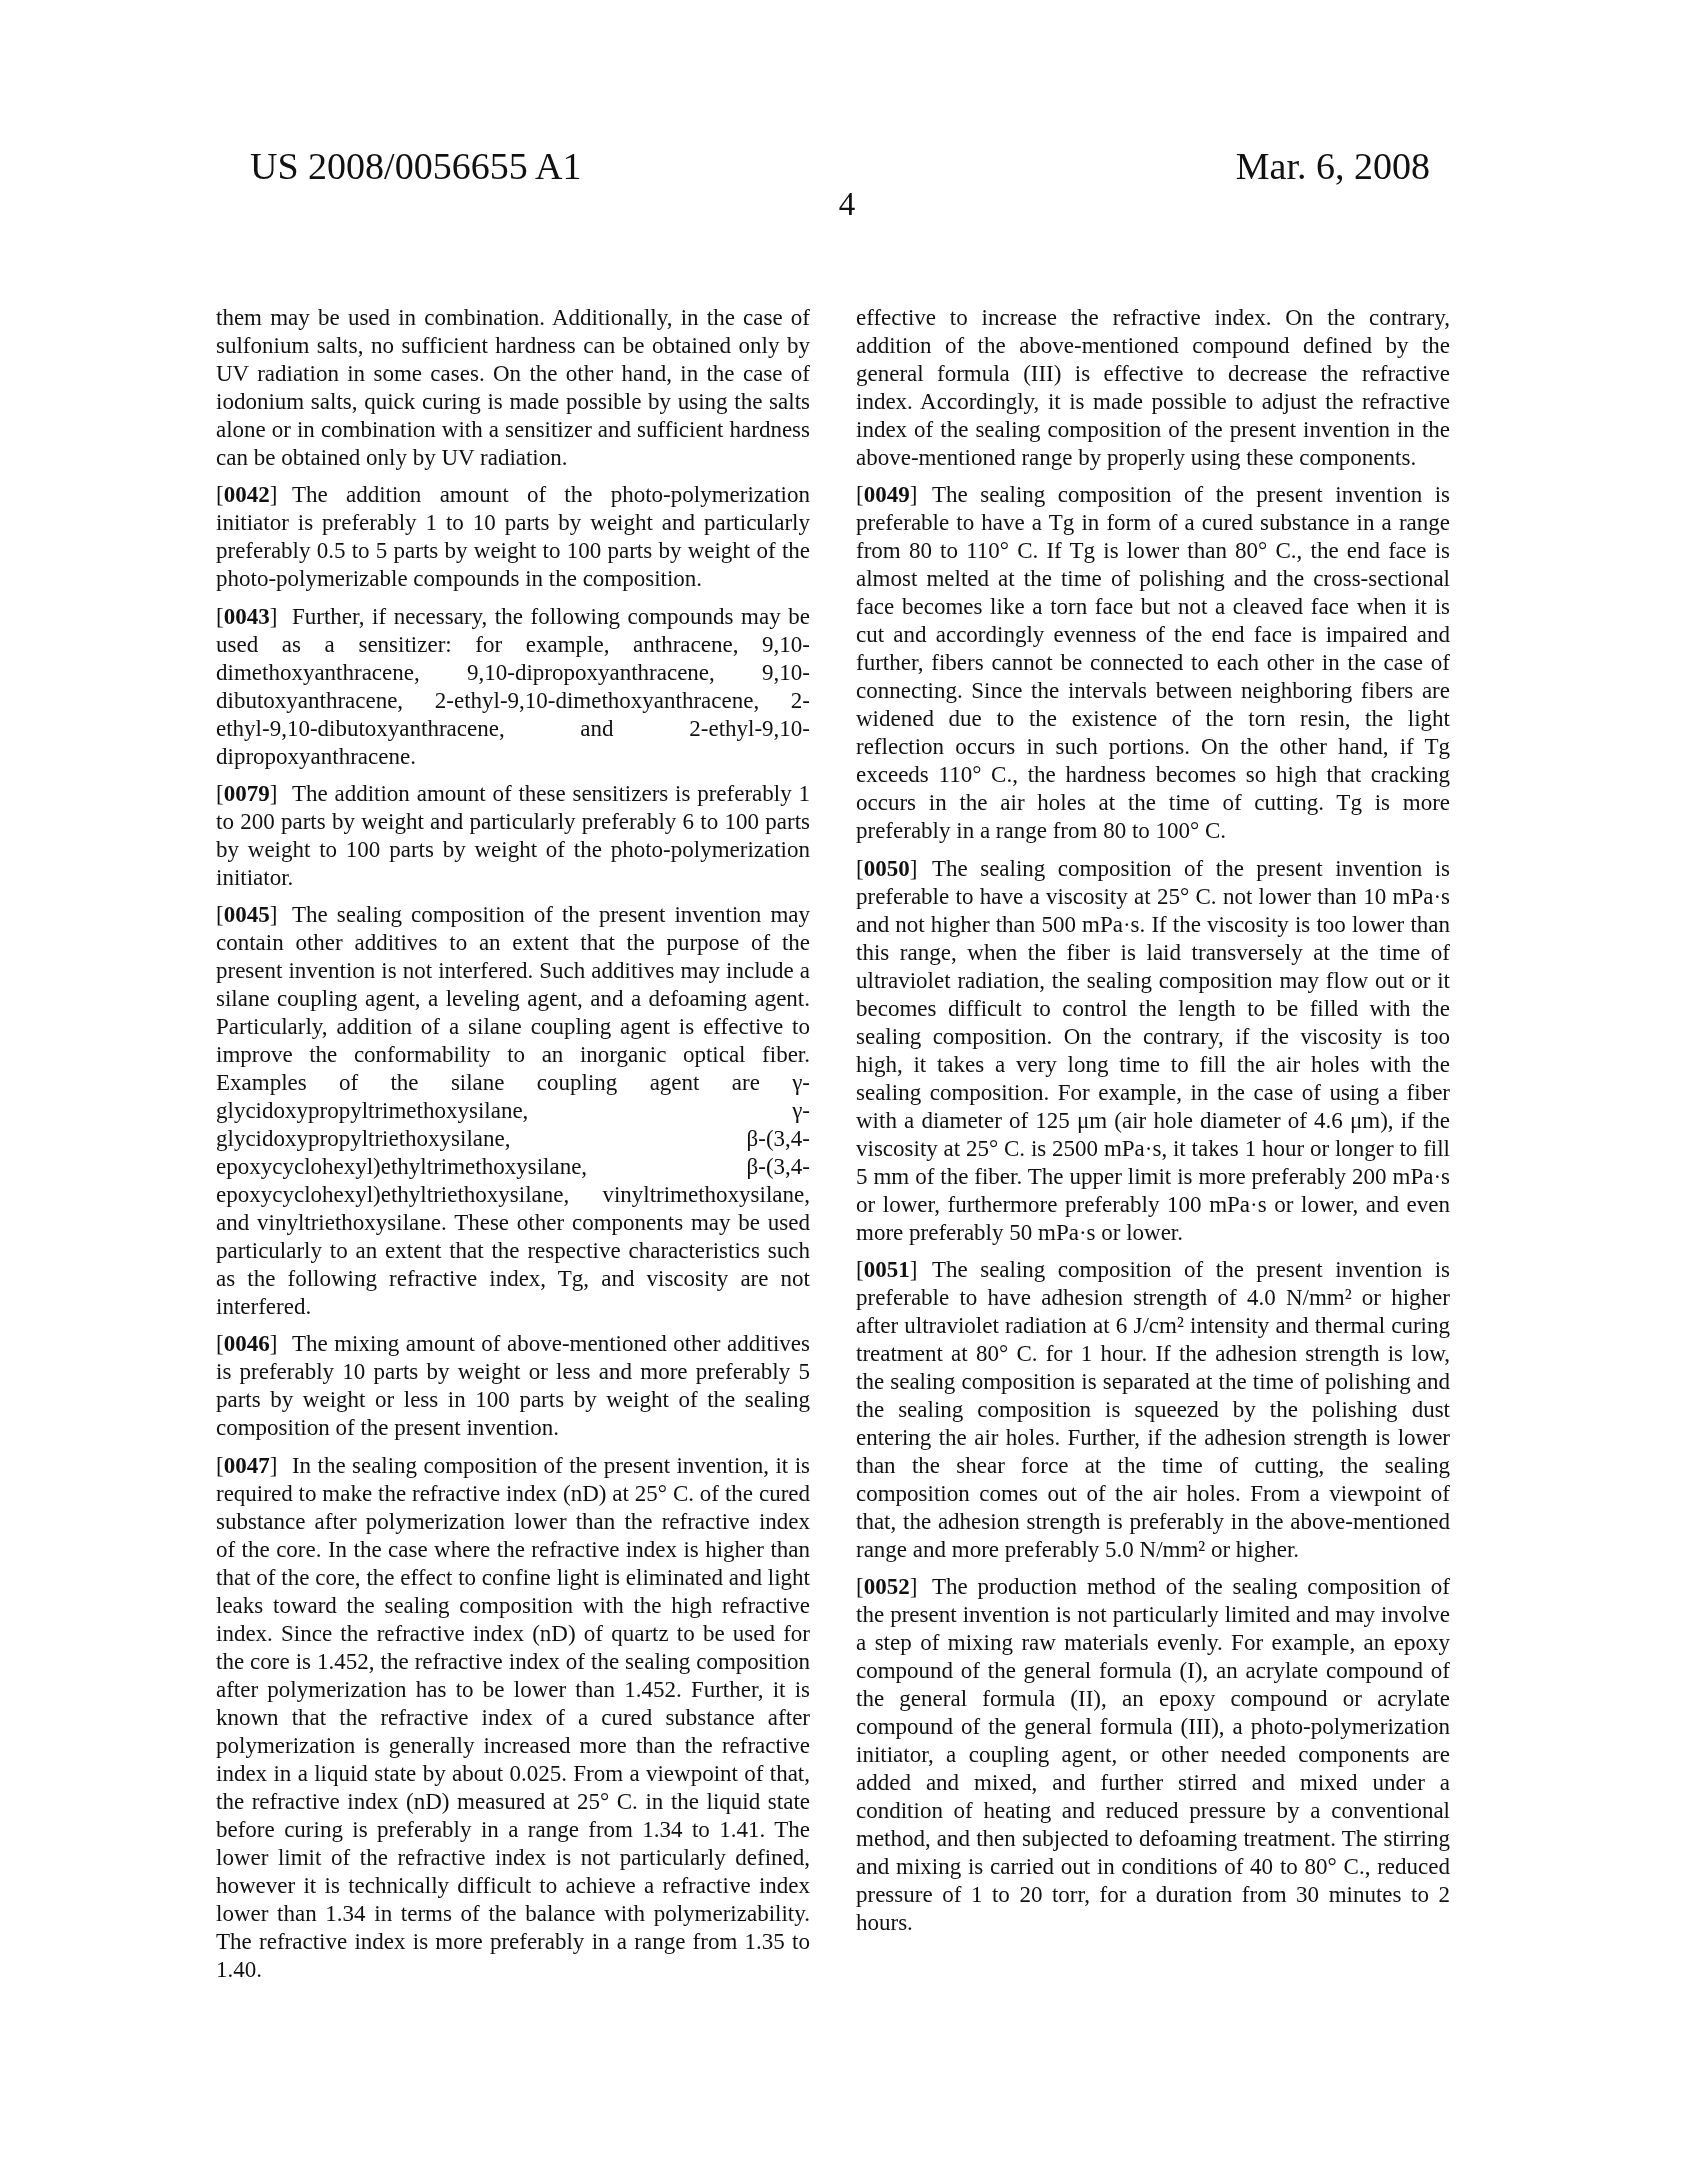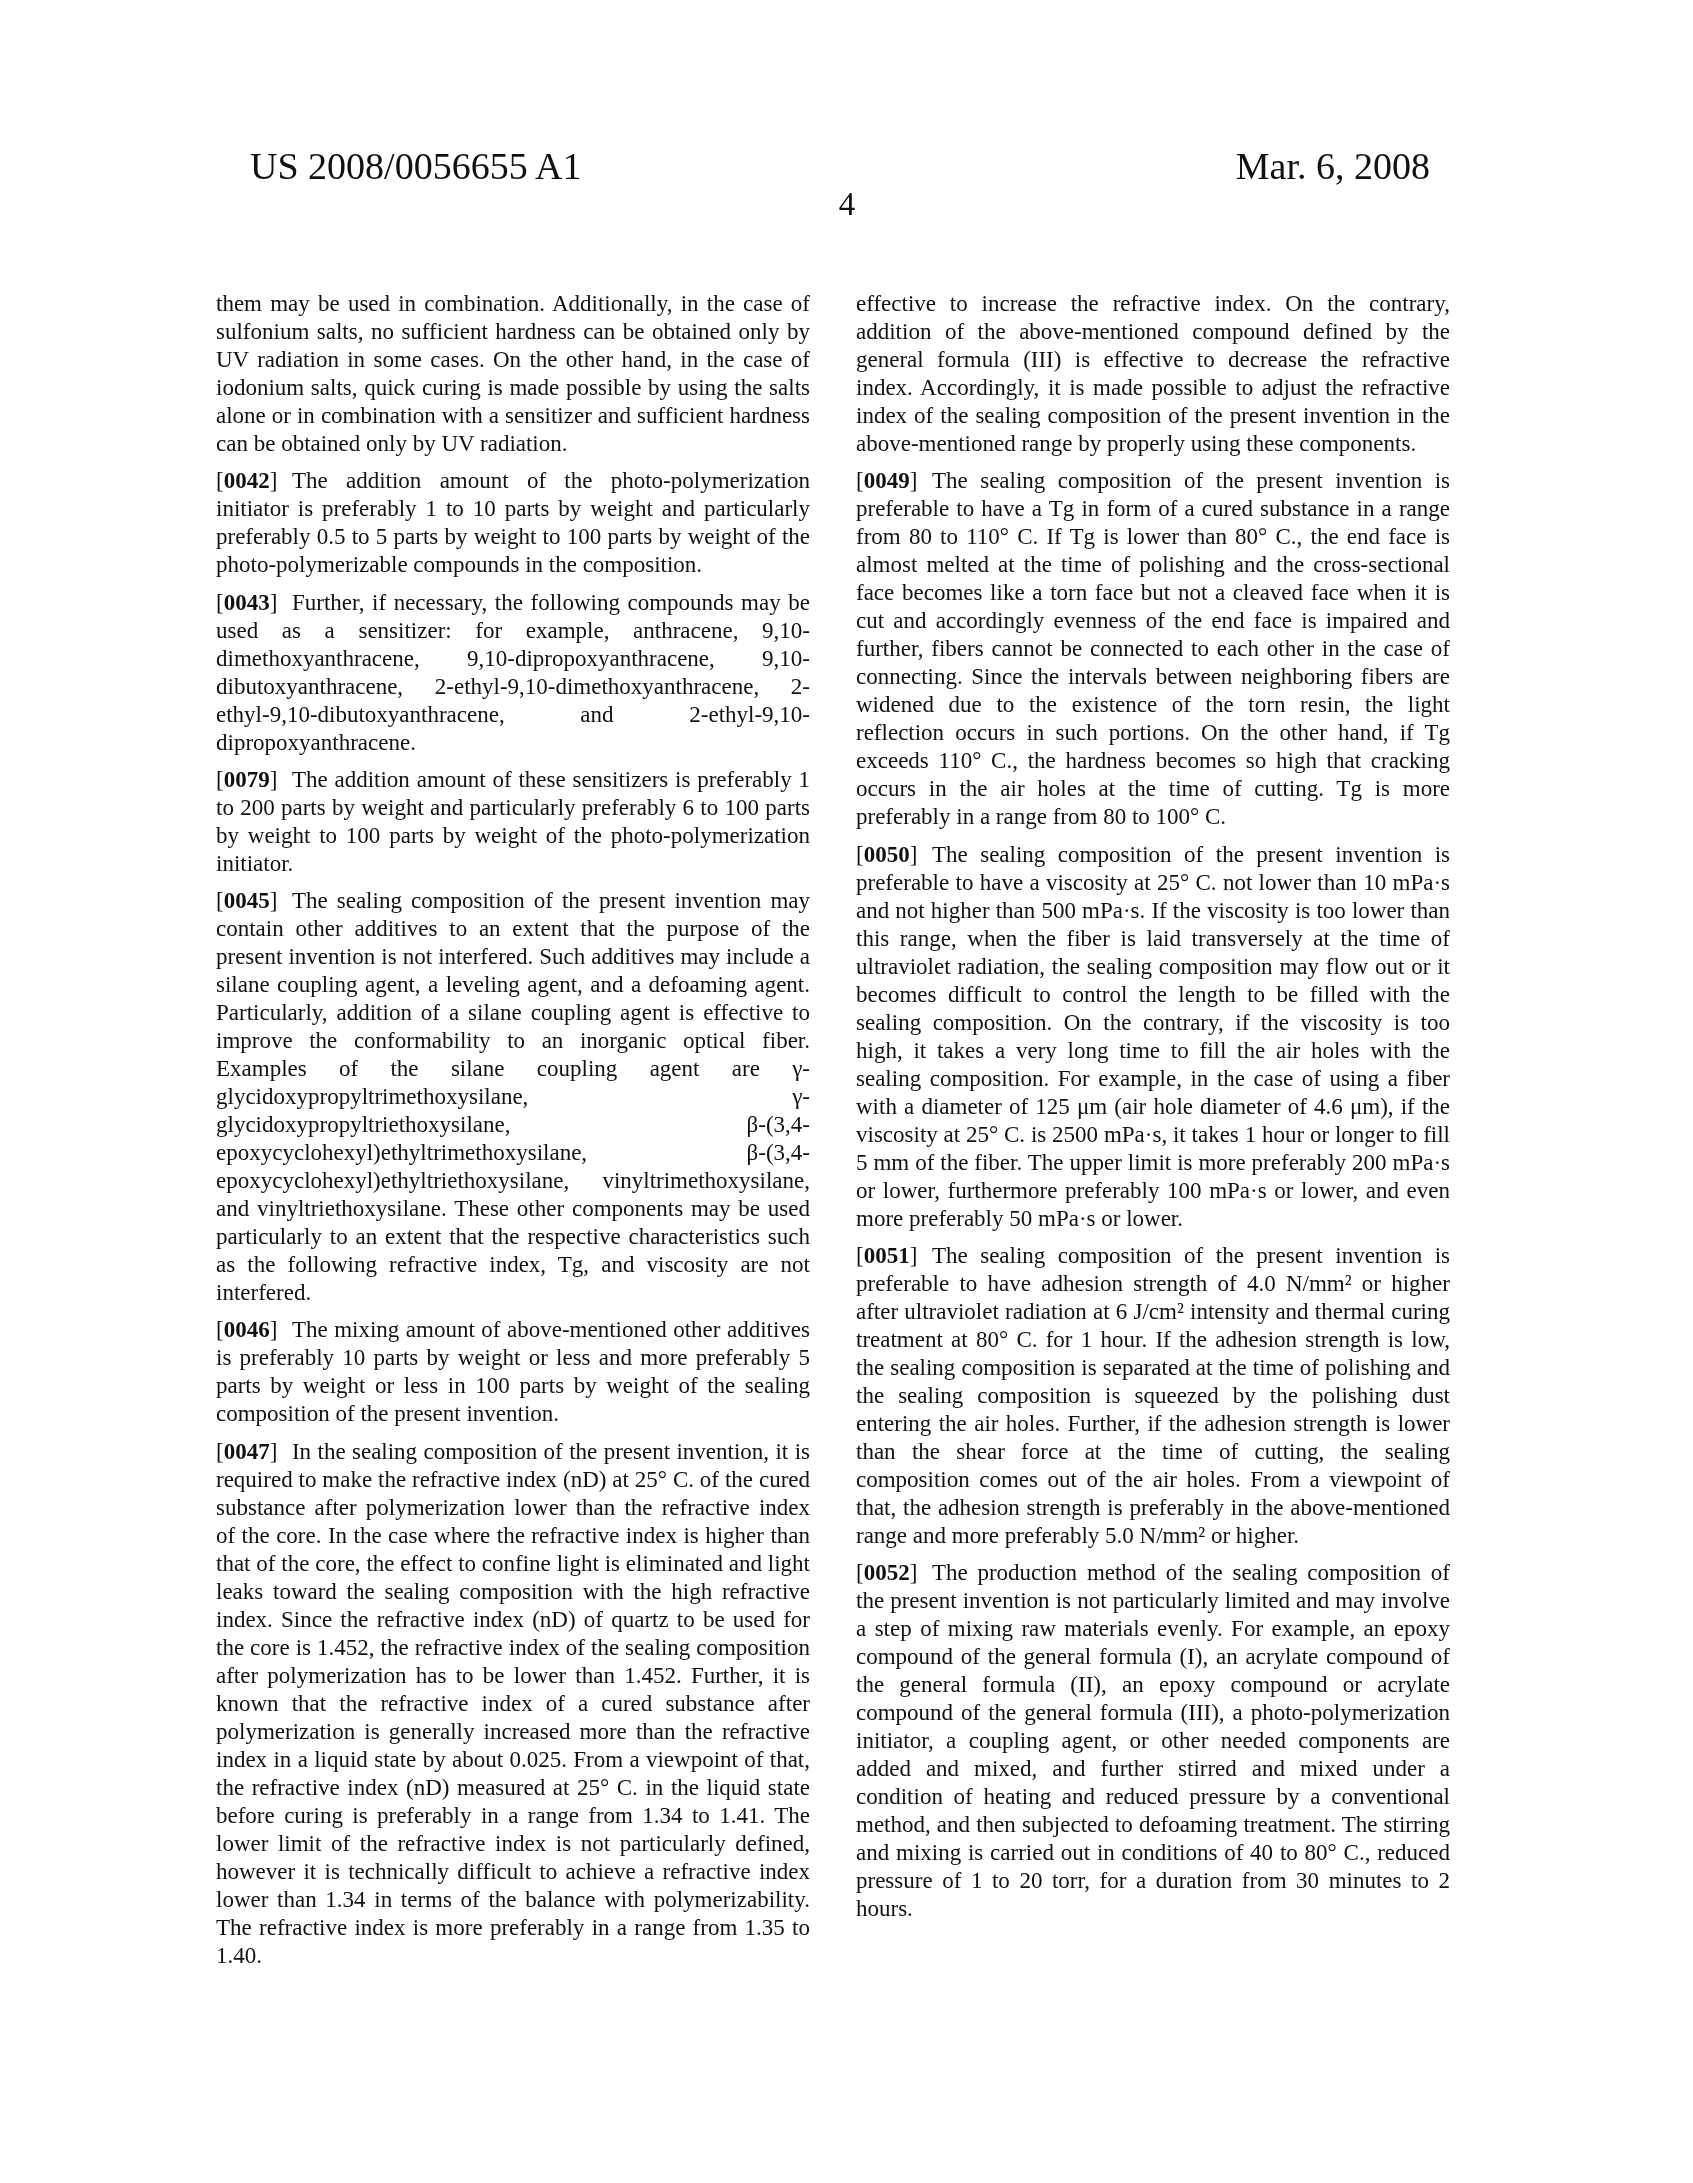--- a/index.html
+++ b/index.html
@@ -1,21 +1,21 @@
 <!DOCTYPE html>
 <html style="font-size:10.6px"><head>
 <meta charset="utf-8">
 <style>
   html, body { margin: 0; padding: 0; background: #ffffff; }
   body { width: 1694px; height: 2183px; position: relative; overflow: hidden;
          font-family: "Liberation Serif", "DejaVu Serif", serif; color: #111; }
   .hdr-left { position: absolute; left: 215px; top: 147px; font-size: 38px; line-height: 1; margin-left: 35px; }
   .hdr-right { position: absolute; right: 264px; top: 147px; font-size: 38px; line-height: 1; }
   .pageno { position: absolute; left: 0; width: 1694px; top: 188px; text-align: center; font-size: 33px; line-height: 1; }
-  .col { position: absolute; top: 290px; width: 594px; font-size: 23px; line-height: 28px; }
+  .col { position: absolute; top: 304px; width: 594px; font-size: 23px; line-height: 28px; }
   .col-left { left: 216px; }
   .col-right { left: 856px; }
   .para { margin: 0 0 9.3px 0; text-align: justify; hyphens: none; }
   .pnum { font-weight: bold; margin-right: 14.6px; }
   .pnum .br { font-weight: normal; }
 </style>
 </head>
 <body>
 
 <div class="hdr-left">US 2008/0056655 A1</div>

